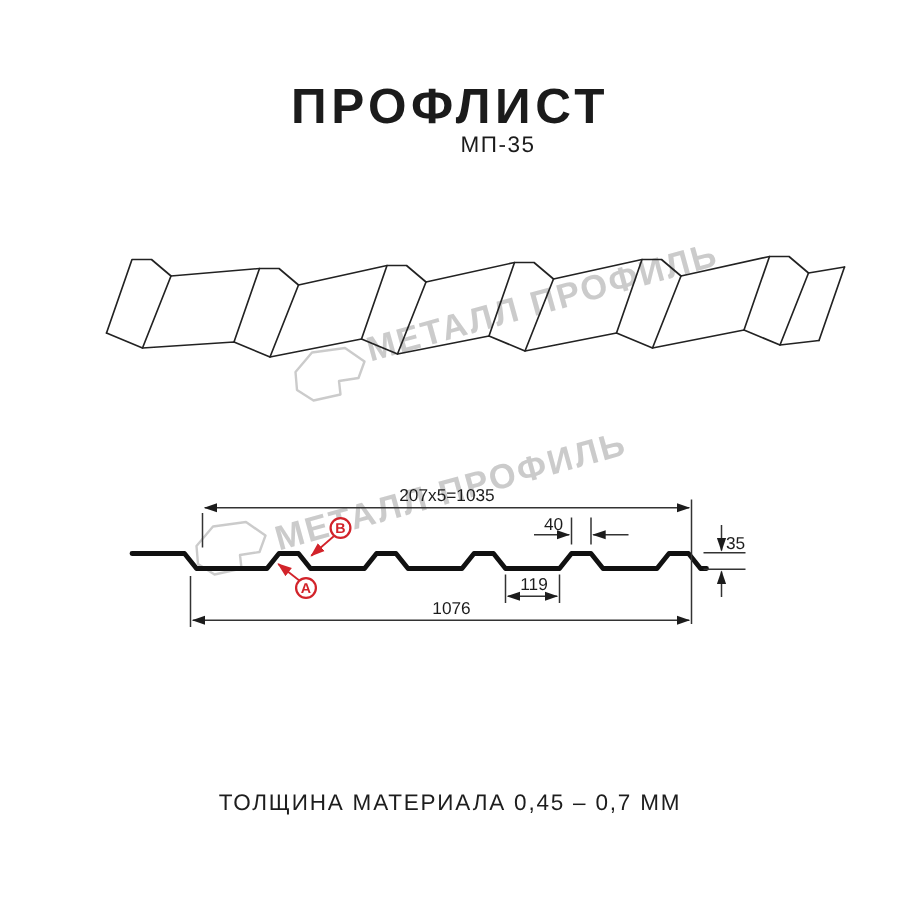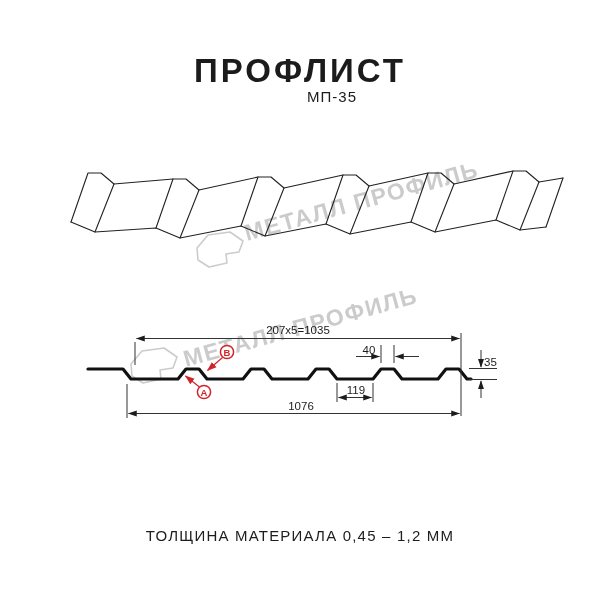--- a/index.html
+++ b/index.html
@@ -116,13 +116,13 @@
       <circle cx="227" cy="352" r="6.6" fill="#ffffff" stroke="#d2232a" stroke-width="1.5"></circle>
       <text class="red-letter" x="227" y="355.5" text-anchor="middle" fill="#d2232a">B</text>
 
       <line x1="199.5" y1="387" x2="185.5" y2="376" stroke="#d2232a" stroke-width="1.2" marker-end="url(#arr)"></line>
       <circle cx="204" cy="392" r="6.6" fill="#ffffff" stroke="#d2232a" stroke-width="1.5"></circle>
       <text class="red-letter" x="204" y="395.5" text-anchor="middle" fill="#d2232a">A</text>
     </g>
   </g>
 </svg>
 
-<div class="thickness-note">ТОЛЩИНА МАТЕРИАЛА 0,45 – 1,2 ММ</div>
+<div class="thickness-note">ТОЛЩИНА МАТЕРИАЛА 0,45 – 0,7 ММ</div>
 
 </body></html>

